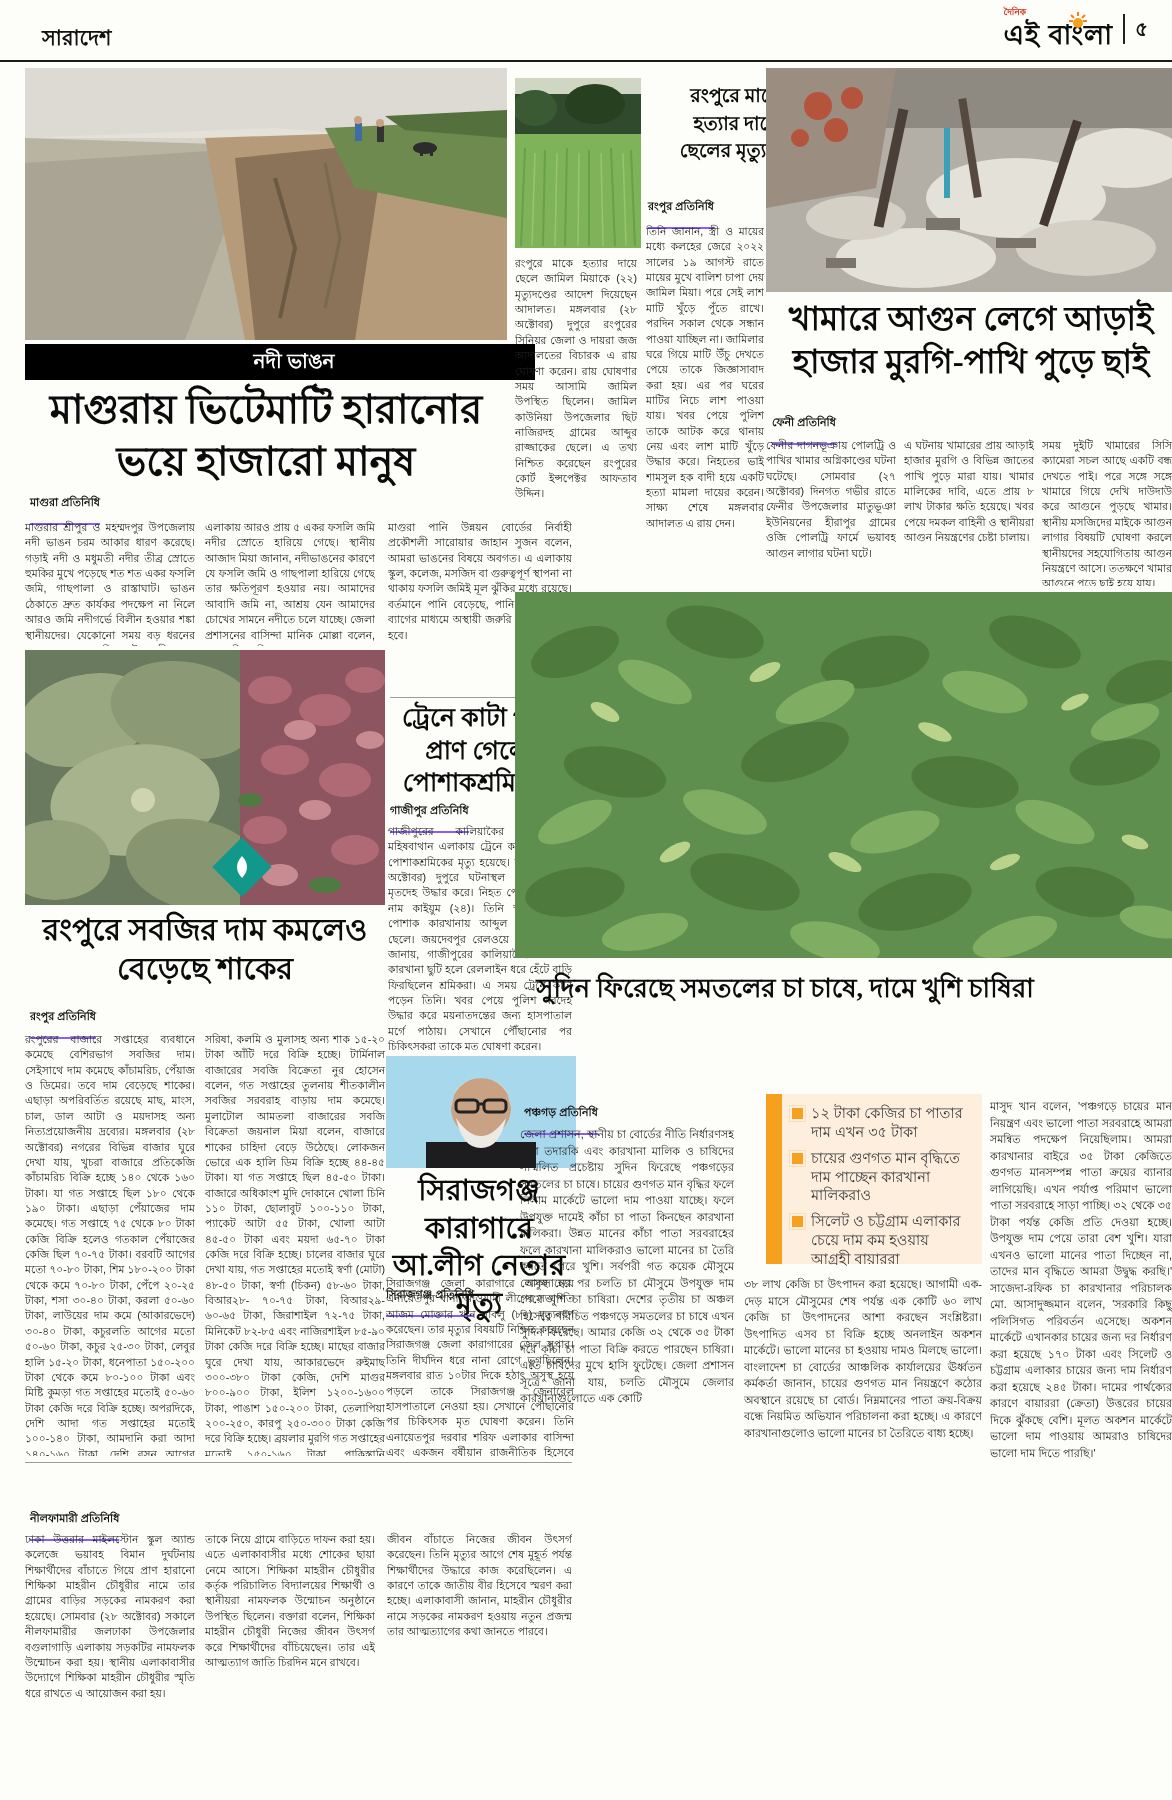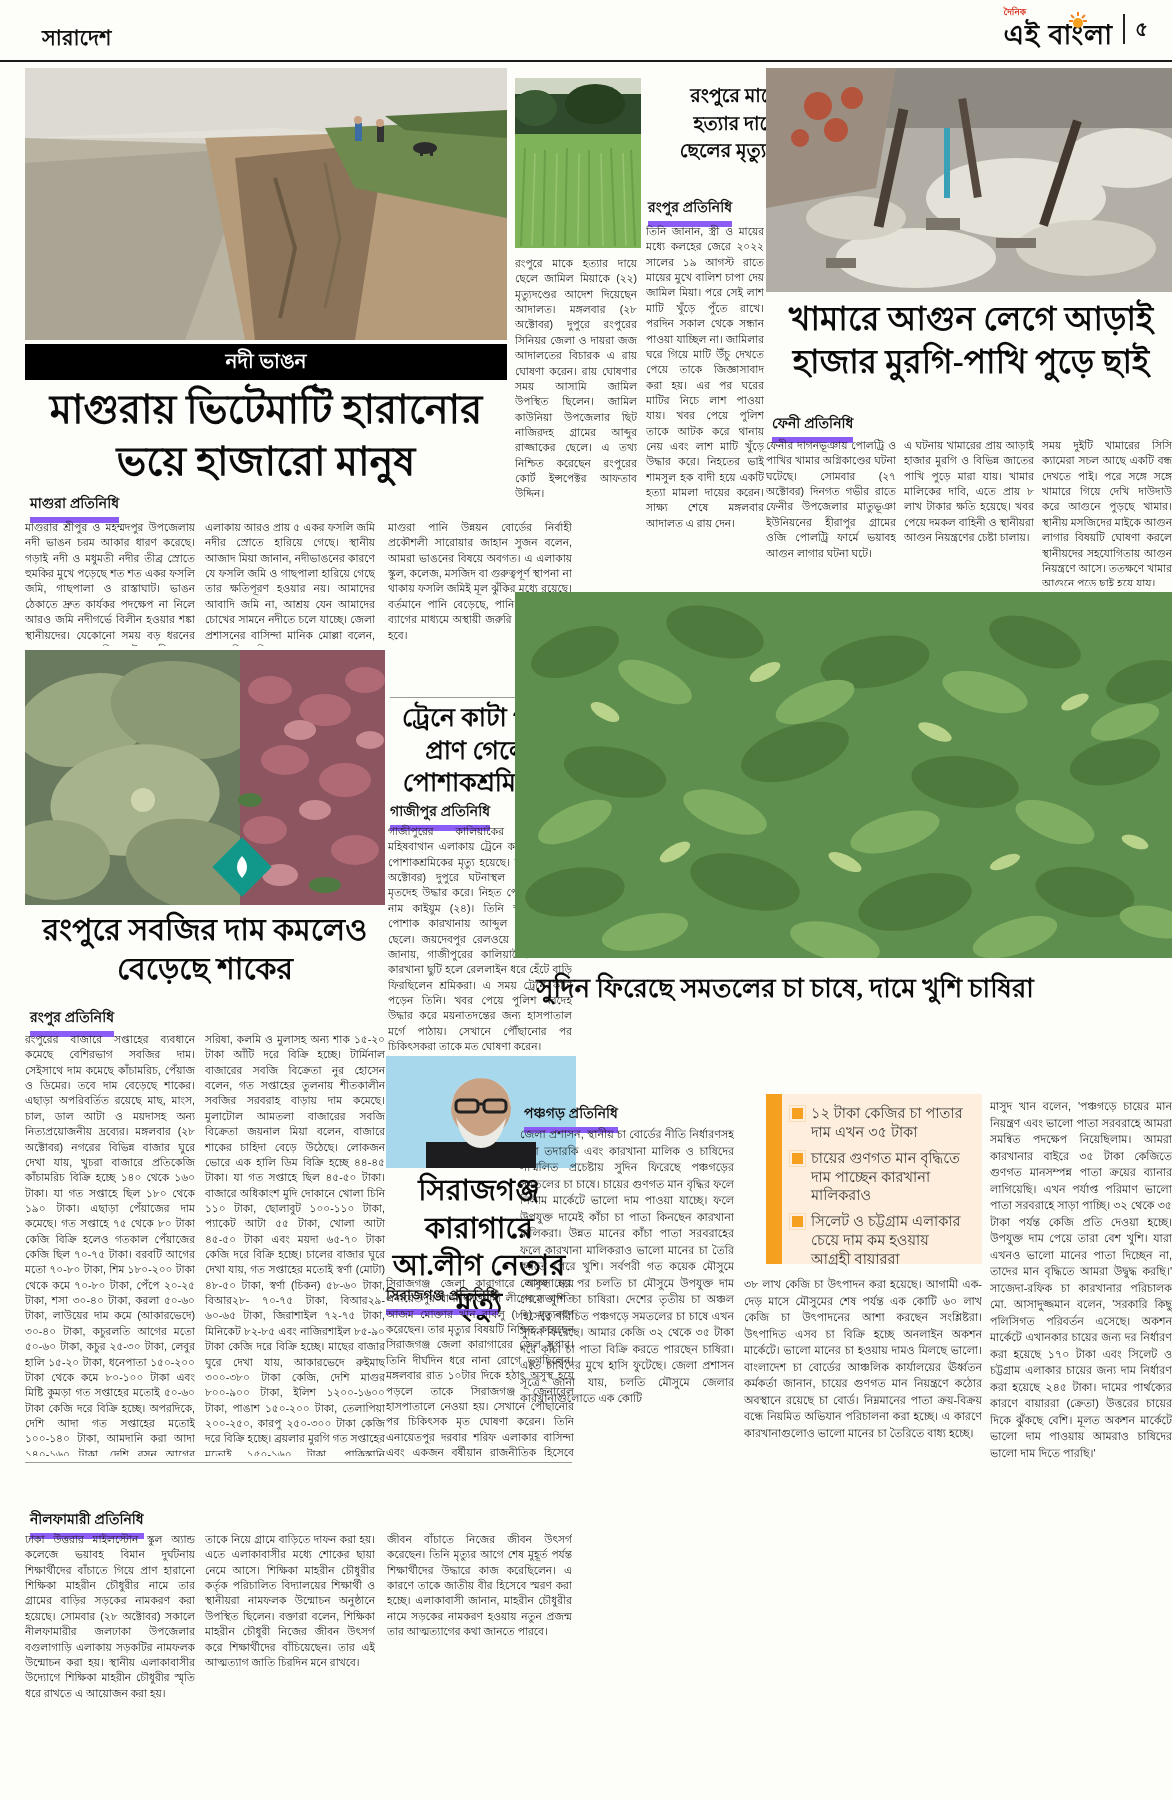--- a/index.html
+++ b/index.html
@@ -15,22 +15,22 @@
   .logo-sun{position:absolute;top:-8px;right:26px;width:18px;height:18px;}
   .logo-bar{width:2px;height:30px;background:#222;}
   .page-num{font-size:20px;font-weight:bold;color:#111;}
   .hrule{background:#1a1a1a;height:2px;}
   .thinrule{background:#9a9a96;height:1px;}
   
   .kicker{background:#000;color:#fff;text-align:center;font-weight:bold;font-size:20px;
           display:flex;align-items:center;justify-content:center;}
   .head{font-weight:800;color:#0b0b0b;text-align:center;line-height:1.3;
         font-family:"Liberation Serif","DejaVu Serif",serif;}
-  .byline{font-size:14px;font-weight:bold;color:#111;border-bottom:6px solid #8b5cf6;
-          display:inline-block;padding-bottom:1px;}
+  .byline{font-size:11px;font-weight:bold;color:#111;border-bottom:2px solid #8b5cf6;
+          display:inline-block;padding-bottom:10px;}
   .body-col{font-size:10.6px;line-height:1.45;text-align:justify;overflow:hidden;color:#202020;}
   
   .hl-box{background:#fdeedd;border-left:16px solid #f5a01e;padding:10px 10px 8px 10px;
           box-sizing:border-box;display:flex;flex-direction:column;gap:7px;}
   .hl-item{display:flex;gap:8px;font-size:14.5px;line-height:1.3;color:#3a3a3a;font-weight:500;}
   .hl-bullet{flex:0 0 11px;width:11px;height:11px;background:#f5a01e;margin-top:4px;
              outline:2px solid #fdeedd;box-shadow:0 0 0 3px #f5a01e33;}
   .photo{overflow:hidden;background:#cfcdc6;}
   .photo svg{display:block;}
 </style>
@@ -80,21 +80,21 @@
       <path d="M300,95 L315,170 L300,240" stroke="#7a6950" stroke-width="3" fill="none"></path>
       <rect x="330" y="55" width="7" height="18" fill="#3c6ea5"></rect>
       <circle cx="333" cy="52" r="4" fill="#caa183"></circle>
       <rect x="352" y="58" width="7" height="16" fill="#333"></rect>
       <circle cx="355" cy="55" r="4" fill="#caa183"></circle>
       <ellipse cx="400" cy="80" rx="12" ry="6" fill="#2c2c2c"></ellipse>
       <rect x="395" y="80" width="3" height="8" fill="#2c2c2c"></rect>
       <rect x="405" y="80" width="3" height="8" fill="#2c2c2c"></rect>
     </svg>
   </div>
-  <div class="abs kicker" style="left:25px;top:344px;width:482px;height:36px;">নদী ভাঙন</div>
+  <div class="abs kicker" style="left:25px;top:344px;width:482px;height:36px;padding-left:28px;">নদী ভাঙন</div>
   <div class="abs head" style="left:25px;top:384px;width:482px;height:100px;font-size:40px;">মাগুরায় ভিটেমাটি হারানোর ভয়ে হাজারো মানুষ</div>
   <div class="abs" style="left:30px;top:492px;">
     <span class="byline">মাগুরা প্রতিনিধি</span>
   </div>
   <div class="abs body-col" style="left:25px;top:520px;width:170px;height:126px;">মাগুরার শ্রীপুর ও মহম্মদপুর উপজেলায় নদী ভাঙন চরম আকার ধারণ করেছে। গড়াই নদী ও মধুমতী নদীর তীব্র স্রোতে হুমকির মুখে পড়েছে শত শত একর ফসলি জমি, গাছপালা ও রাস্তাঘাট। ভাঙন ঠেকাতে দ্রুত কার্যকর পদক্ষেপ না নিলে আরও জমি নদীগর্ভে বিলীন হওয়ার শঙ্কা স্থানীয়দের। যেকোনো সময় বড় ধরনের ভাঙনের আশঙ্কায় দিন কাটছে নদীপাড়ের হাজারো মানুষের। খোঁজ নিয়ে জানা যায়, গত তিন বছরে শ্রীপুরের আমলসার ইউনিয়নের কোনাগ্রাম মাঝিপাড়া এলাকার নদীভাঙনে ফসল হয় ২০ একর ফসলি জমি নদীগর্ভে বিলীন হয়েছে। সম্প্রতি এই</div>
   <div class="abs body-col" style="left:205px;top:520px;width:170px;height:126px;">এলাকায় আরও প্রায় ৫ একর ফসলি জমি নদীর স্রোতে হারিয়ে গেছে। স্থানীয় আজাদ মিয়া জানান, নদীভাঙনের কারণে যে ফসলি জমি ও গাছপালা হারিয়ে গেছে তার ক্ষতিপূরণ হওয়ার নয়। আমাদের আবাদি জমি না, আশ্রয় যেন আমাদের চোখের সামনে নদীতে চলে যাচ্ছে। জেলা প্রশাসনের বাসিন্দা মানিক মোল্লা বলেন, ঘর বাড়ি হারিয়ে অনেকে পথে বসেছে। বেড়িবাঁধের পাশে থাকা ফসলি জমি সবই ধ্বংসে হয়ে যাচ্ছে। সরকার দ্রুত পদক্ষেপ না নিলে মানচিত্র থেকে হারিয়ে যাবে গ্রামগুলো।</div>
   <div class="abs body-col" style="left:388px;top:520px;width:184px;height:172px;">মাগুরা পানি উন্নয়ন বোর্ডের নির্বাহী প্রকৌশলী সারোয়ার জাহান সুজন বলেন, আমরা ভাঙনের বিষয়ে অবগত। এ এলাকায় স্কুল, কলেজ, মসজিদ বা গুরুত্বপূর্ণ স্থাপনা না থাকায় ফসলি জমিই মূল ঝুঁকির মধ্যে রয়েছে। বর্তমানে পানি বেড়েছে, পানি কমলে জিও ব্যাগের মাধ্যমে অস্থায়ী জরুরি ব্যবস্থা নেওয়া হবে।</div>
 
   <div class="abs photo" style="left:25px;top:650px;width:360px;height:255px;">
     <svg width="360" height="255" viewBox="0 0 360 255">

